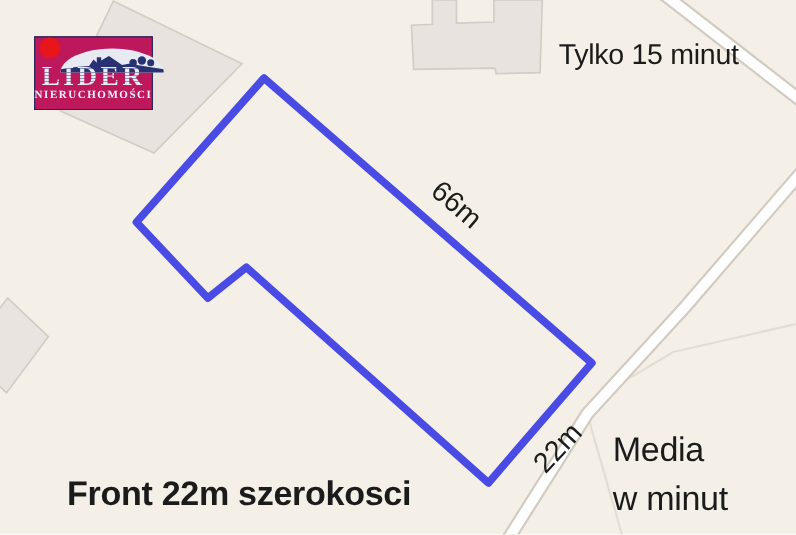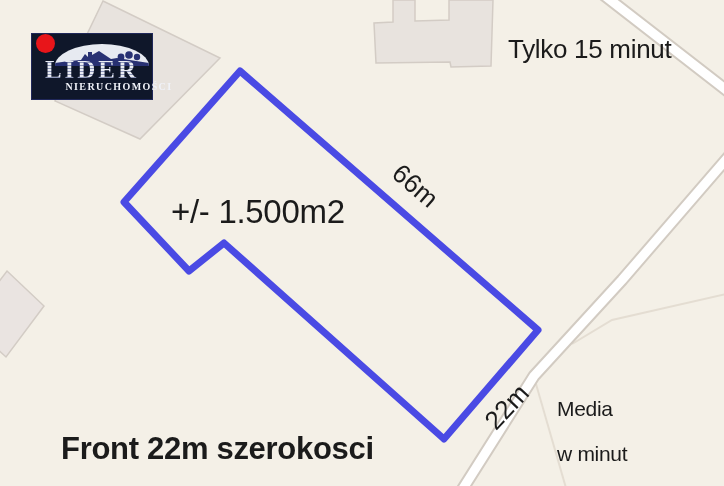--- a/index.html
+++ b/index.html
@@ -15,34 +15,34 @@
   
   .note{
     position:absolute;
     color:#1b1b1b;
     white-space:nowrap;
     letter-spacing:-0.3px;
   }
   .note-topright{left:508px;top:28px;font-size:26px;line-height:43px;}
   .note-area{left:171px;top:193px;font-size:33px;}
   .note-bottomleft{left:61px;top:431px;font-size:31px;font-weight:bold;}
-  .note-bottomright{left:557px;top:386px;font-size:21px;line-height:45px;}
+  .note-bottomright{left:557px;top:386px;font-size:31px;line-height:45px;}
   .note-rot{
     position:absolute;
     font-size:26px;
     color:#1b1b1b;
     white-space:nowrap;
   }
   .rot-66{left:415px;top:186px;transform:translate(-50%,-50%) rotate(41deg);}
   .rot-22{left:507px;top:407px;transform:translate(-50%,-50%) rotate(-47deg);}
 
   
   .logo{
-    position:absolute;left:31px;top:33px;width:122px;height:67px;
-    background:#0f172a;
+    position:absolute;left:31px;top:33px;width:108px;height:67px;
+    background:#be185d;
     box-shadow:0 0 0 1px #1f2759 inset;
   }
   .logo-dot{
     position:absolute;left:5px;top:1px;width:19px;height:19px;border-radius:50%;
     background:#e8151a;
   }
   .logo-arch{
     position:absolute;left:24px;top:11px;width:94px;height:22px;
     background:#e7eaf1;
     border-radius:94px 94px 0 0 / 44px 44px 0 0;
@@ -63,21 +63,20 @@
       background-clip:text;
       color:transparent;
     }
   }
   .logo-sub{
     position:absolute;left:0;top:48px;width:100%;
     text-align:center;
     font-family:"Liberation Serif","DejaVu Serif",serif;
     font-weight:bold;font-size:10px;letter-spacing:1.4px;
     color:#f0f2f8;
-    margin-left:27px;
   }
 </style>
 </head>
 <body>
 
 <div class="stage" style="background: rgb(244, 240, 231);">
 
   <svg class="map-svg" viewBox="0 0 724 486" aria-hidden="true">
 
     <g>
@@ -101,21 +100,20 @@
     <polygon fill="none" stroke-width="7" stroke-linejoin="round" stroke-linecap="round" points="240,71 538,330 444,439 224,243 189,271 124,202" stroke="#4a4ae4"></polygon>
   </svg>
 
   <div class="note-rot rot-66">66m</div>
   <div class="note-rot rot-22">22m</div>
 
   <div class="note note-topright">
     <div>Tylko 15 minut</div>
   </div>
 
-  <div class="note note-area">+/- 1.500m2</div>
 
   <div class="note note-bottomleft">Front 22m szerokosci</div>
 
   <div class="note note-bottomright">
     <div>Media</div>
     <div>w minut</div>
   </div>
 
   <div class="logo">
     <div class="logo-dot"></div>

